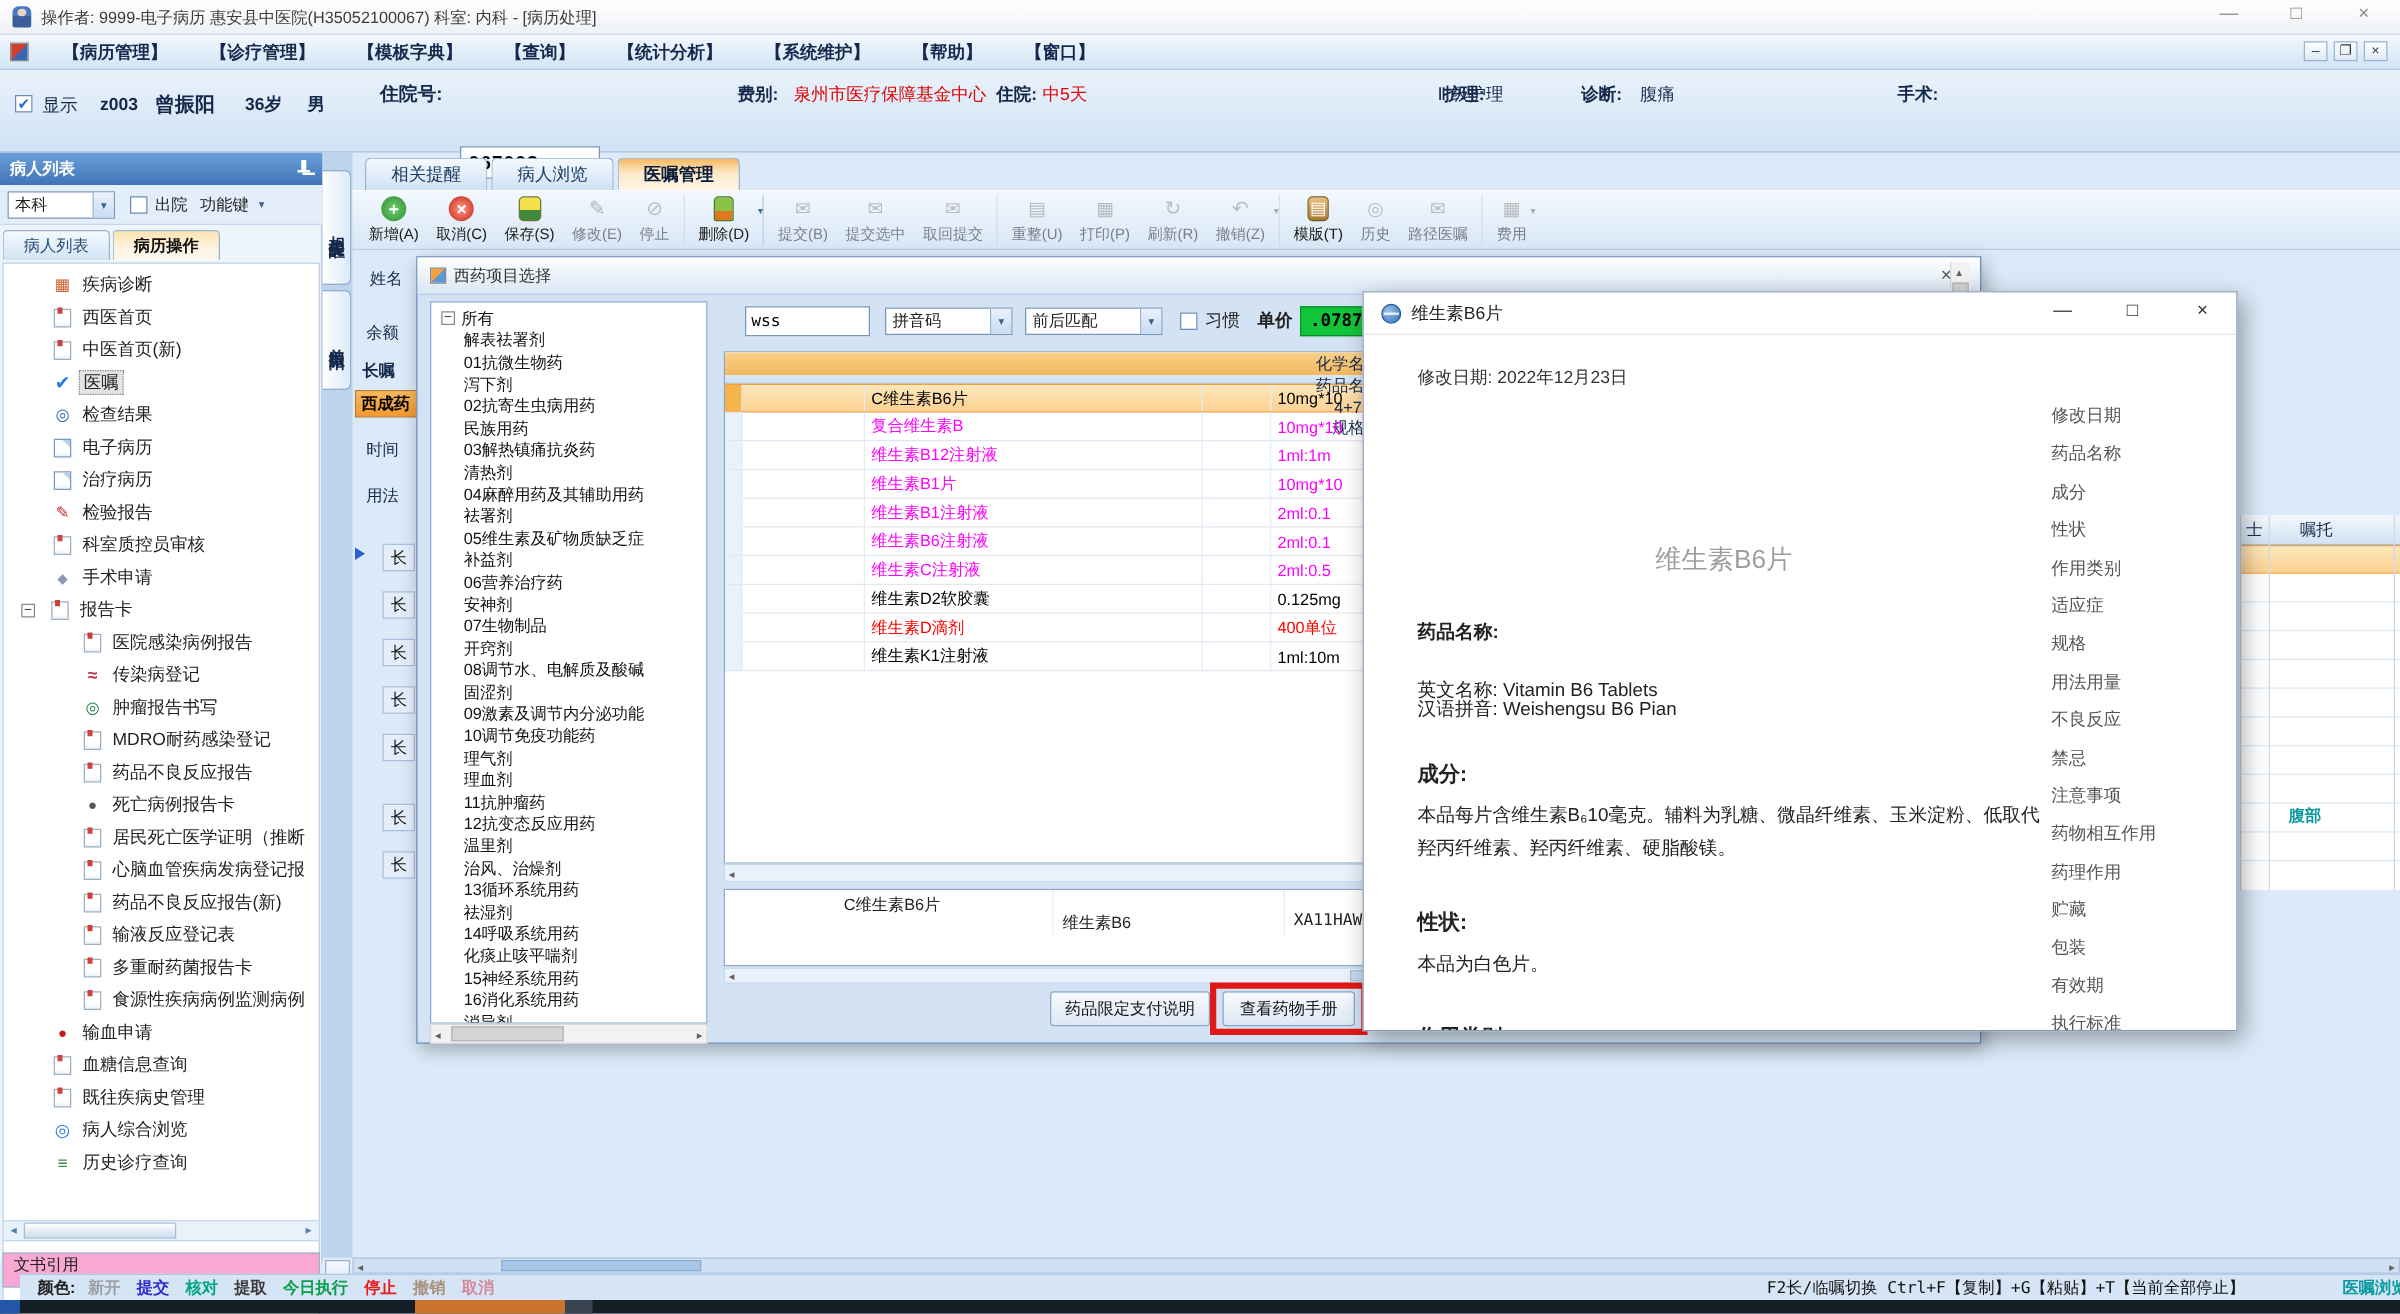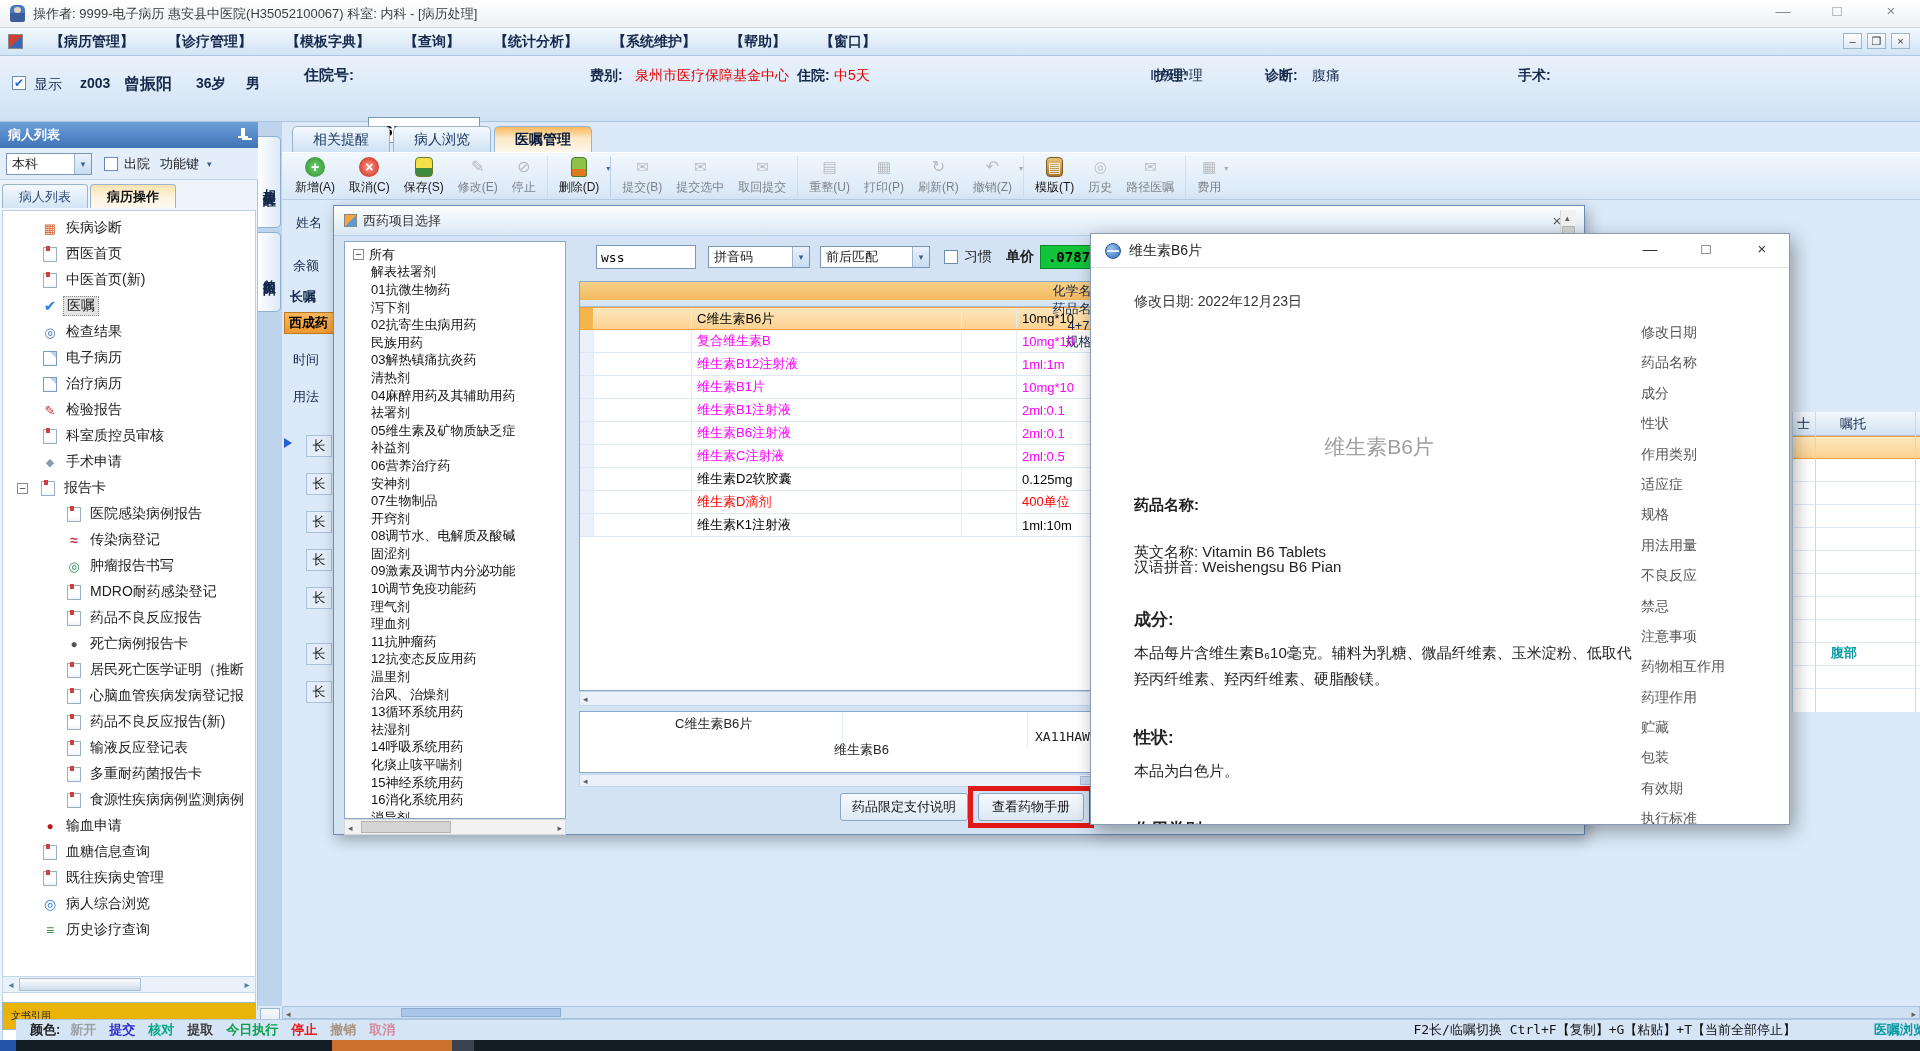--- a/index.html
+++ b/index.html
@@ -86,22 +86,22 @@
   .t-dark::before { content:"●"; color:#555; font-size:12px; }
   .t-blood::before { content:"●"; color:#c01818; font-size:12px; }
   .t-mag::before { content:"◎"; color:#2a7de0; font-size:14px; }
   .t-list::before { content:"≡"; color:#4a8a4a; font-size:14px; }
   .t-diag::before { content:"▦"; color:#d06030; font-size:13px; }
   .sb-hscroll { position:absolute; left:2px; top:854px; width:254px; height:17px; background:#e9f1fa;
     border:1px solid #c4d6ec; }
   .sb-hscroll .thumb { position:absolute; left:16px; top:1px; width:122px; height:13px;
     background:linear-gradient(#fdfdfd,#cfdded); border:1px solid #a8bed8; }
   .arr { position:absolute; top:1px; width:14px; height:13px; color:#5a7ca8; font-size:10px; text-align:center; line-height:13px; }
-  .docref { position:absolute; left:2px; top:880px; width:254px; height:28px; background:#eab308;
-    border:1px solid #9ab4cf; display:flex; align-items:center; padding-left:8px; font-size:10px; }
+  .docref { position:absolute; left:2px; top:880px; width:254px; height:28px; background:#f9a8d4;
+    border:1px solid #9ab4cf; display:flex; align-items:flex-start; padding-left:8px; font-size:13px; }
 
   
   .vstrip { position:absolute; left:258px; top:122px; width:24px; height:884px; background:#bdd4ec; }
   .vtab { position:absolute; left:0; width:23px; border:1px solid #8fb0d4; border-left:none;
     border-radius:0 5px 5px 0; background:linear-gradient(90deg,#ffffff,#dcE9f7);
     writing-mode:vertical-rl; text-orientation:upright; display:flex; align-items:center; justify-content:center;
     font-size:13px; font-weight:bold; color:#16294d; letter-spacing:2px; }
 
   
   .wtabs { position:absolute; left:292px; top:124px; height:28px; display:flex; gap:3px; align-items:flex-end; }
@@ -983,21 +983,21 @@
   <div class="grid-hscroll">
     <span class="sarr" style="left:3px; top:2px;">◂</span>
     <div class="thumb"></div>
   </div>
 
   <div class="map">
     <div class="map-body">
       <div class="map-vline" style="left:262px;"></div>
       <div class="map-vline" style="left:447px;"></div>
       <span style="position:absolute; left:95px; top:3px;">C维生素B6片</span>
-      <span style="position:absolute; left:254px; top:17px;margin-top:12px;">维生素B6</span>
+      <span style="position:absolute; left:270px; top:17px;">维生素B6</span>
       <span style="position:absolute; left:455px; top:17px; font-family:'DejaVu Sans Mono',monospace;">XA11HAWO4</span>
     </div>
   </div>
   <div class="map-hscroll">
     <span class="sarr" style="left:3px; top:1px;">◂</span>
     <div class="thumb"></div>
   </div>
 
   <div class="dlg-btn btn-pay">
       <span>药品限定支付说明</span>

